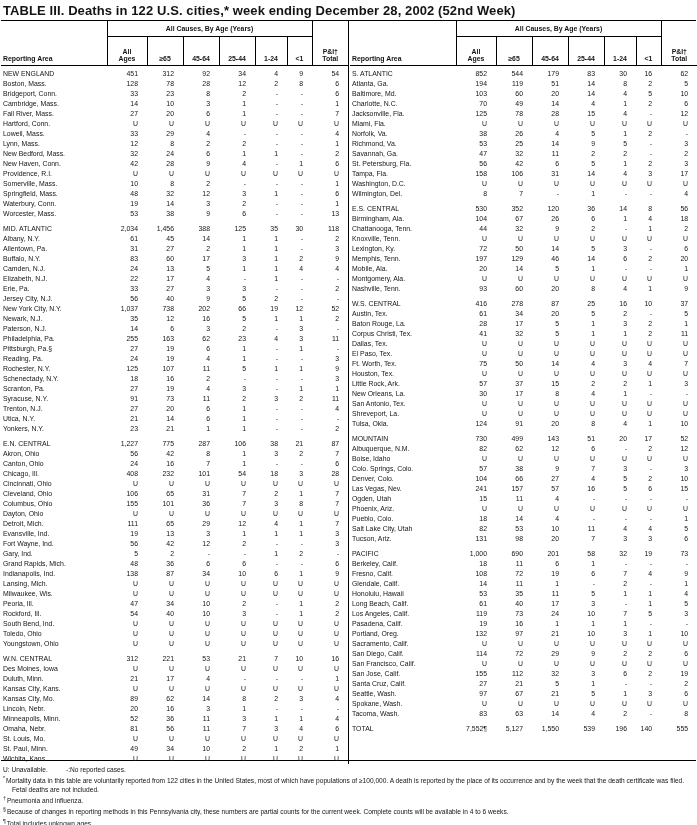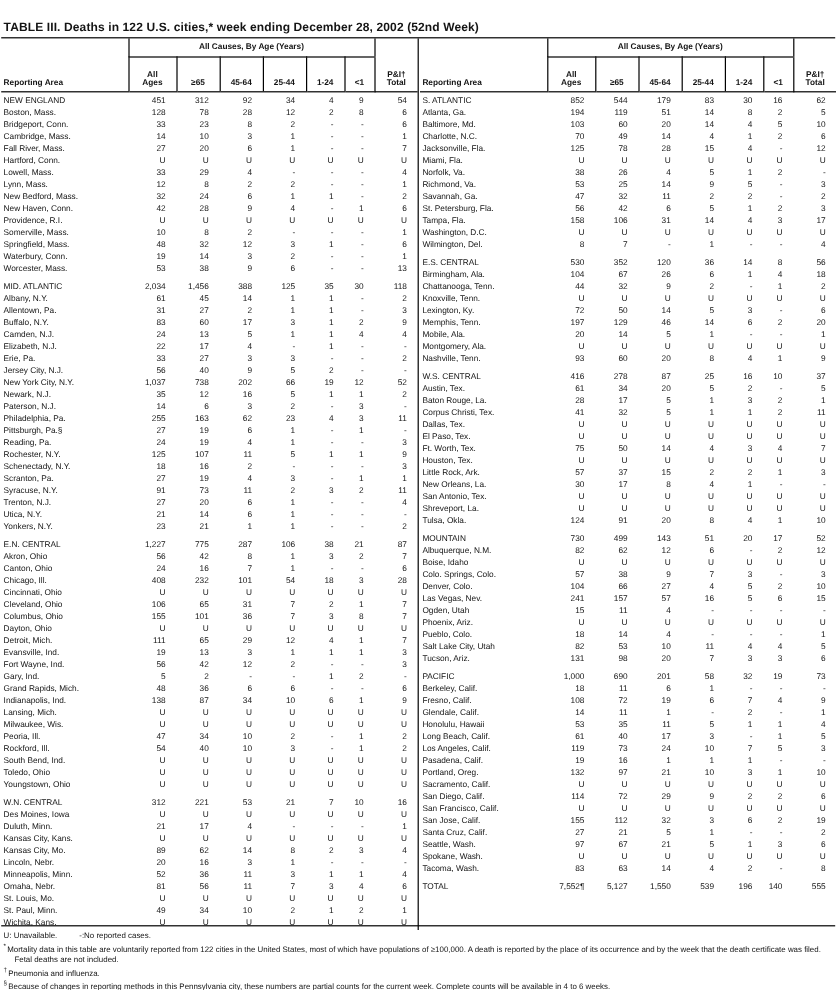--- a/index.html
+++ b/index.html
@@ -1,18 +1,18 @@
 <!DOCTYPE html>
 <html><head>
 <meta charset="utf-8">
 <style>
   html,body{margin:0;padding:0;background:#fff;}
   body{width:697px;height:825px;color:#141414;font-family:"Liberation Sans","DejaVu Sans",sans-serif;-webkit-font-smoothing:antialiased;}
   .page{position:relative;width:697px;height:825px;overflow:hidden;}
-  .title{font-size:10px;font-weight:bold;padding:18px 2px 2px 3px;letter-spacing:.1px;}
+  .title{font-size:13px;font-weight:bold;padding:3px 2px 2px 3px;letter-spacing:.1px;}
   .tablewrap{display:flex;align-items:flex-start;margin:0 1px;border-top:1px solid #000;border-bottom:1px solid #000;height:741px;box-sizing:border-box;}
   .half{width:348px;box-sizing:border-box;}
   .half.left{border-right:1px solid #000;}
   table{border-collapse:collapse;table-layout:fixed;width:347px;}
   .half.right table{width:346px;margin-left:1px;}
   col.c-area{width:106px;}
   col.c-all{width:40px;}
   col.c-n{width:36px;}
   col.c-124{width:32px;}
   col.c-lt1{width:25px;}

